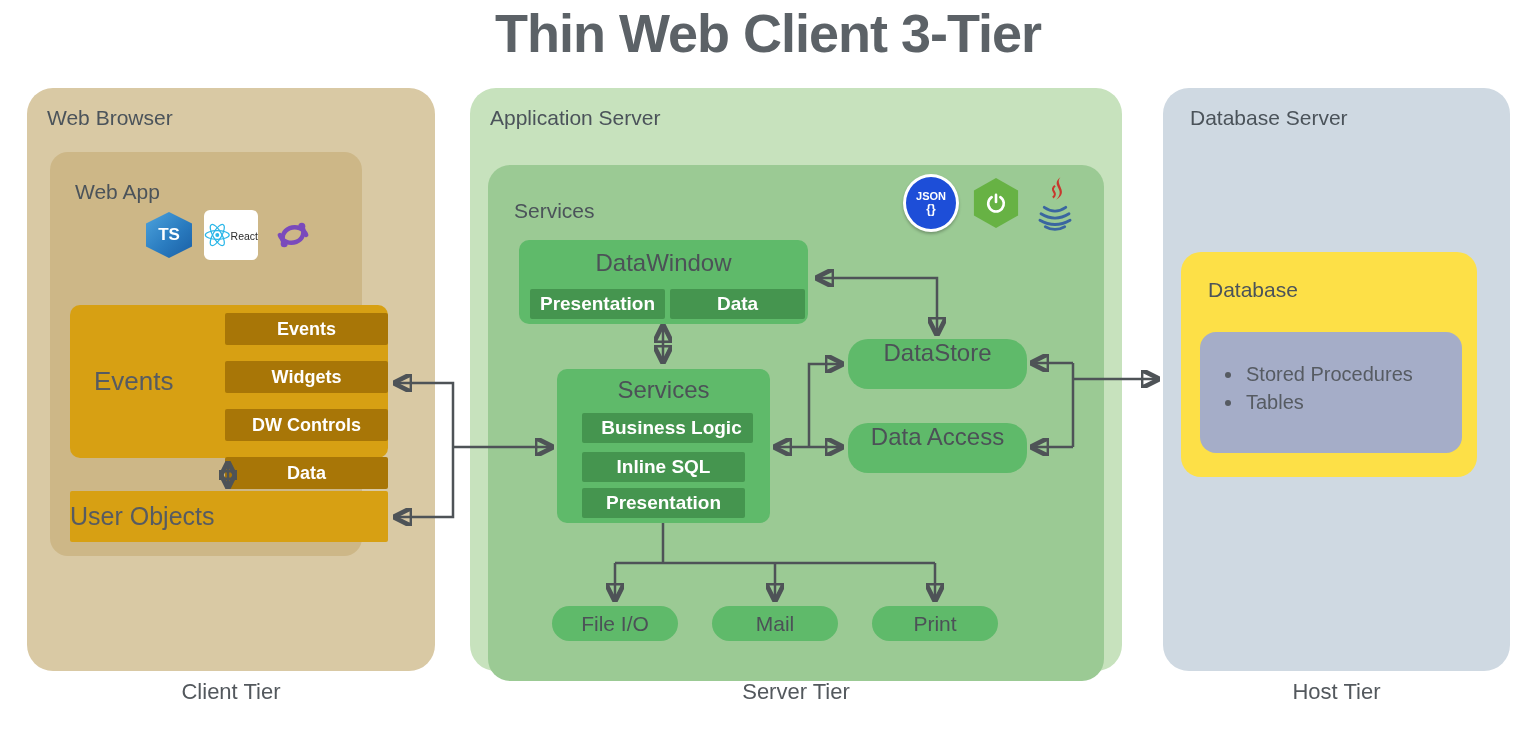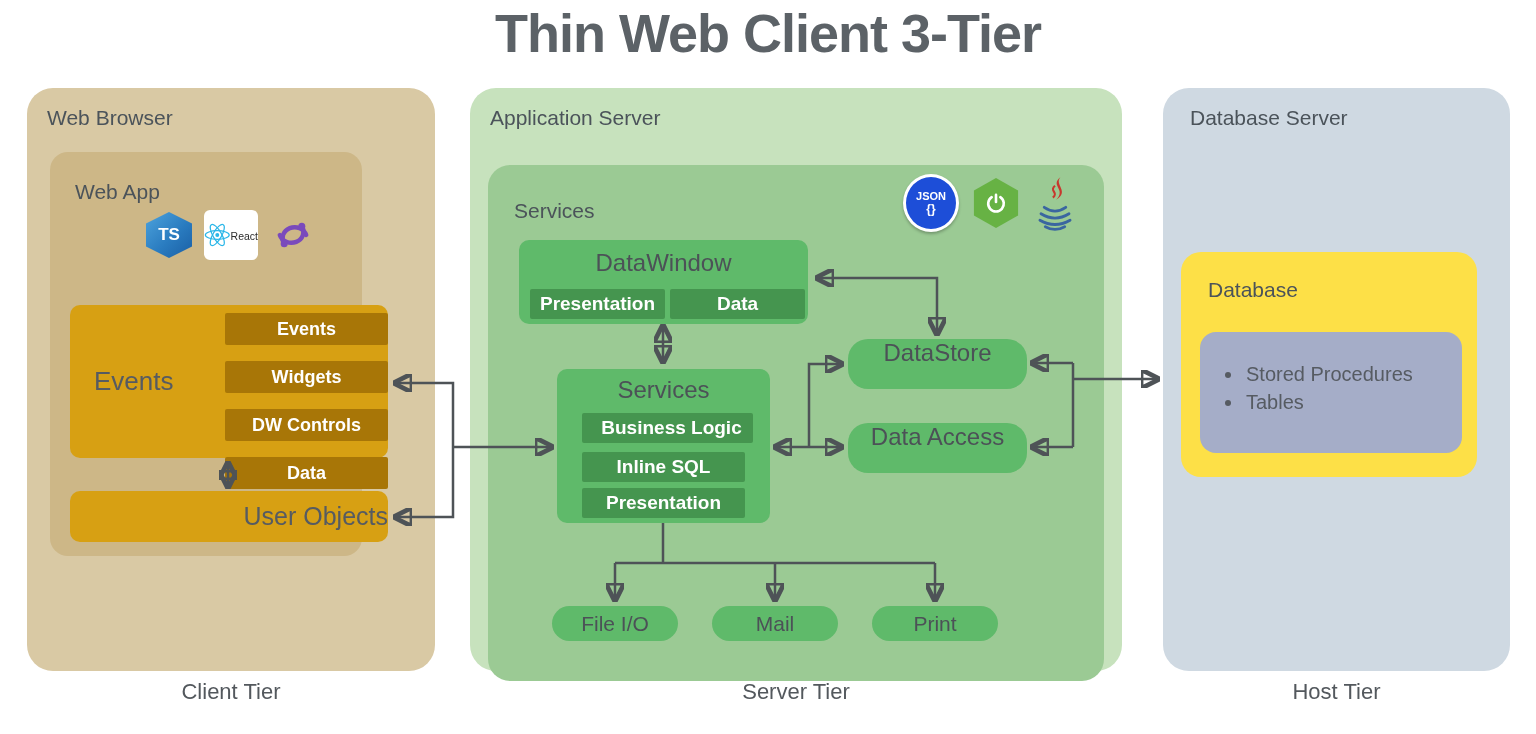--- a/index.html
+++ b/index.html
@@ -41,22 +41,22 @@
   #window-box { position:absolute; left:20px; top:153px; width:318px; height:153px;
                 background:#d7a013; border-radius:10px; }
   #window-label { position:absolute; left:24px; top:0; height:100%; display:flex; align-items:center;
                   font-size:26px; color:#565b62; }
   #window-rows { position:absolute; left:155px; top:8px; width:163px;
                  display:flex; flex-direction:column; gap:16px; }
   .wrow { height:32px; background:#a87607; border-radius:2px; color:#fff;
           font-size:18px; font-weight:bold; display:flex; align-items:center; justify-content:center; }
 
   #user-objects { position:absolute; left:20px; top:339px; width:318px; height:51px;
-                  background:#d7a013; border-radius:10px; display:flex; align-items:center;
-                  justify-content:flex-end; font-size:25px; color:#565b62; }
+                  background:#d7a013; border-radius:2px; display:flex; align-items:center;
+                  justify-content:flex-start; font-size:25px; color:#565b62; }
 
   
   #services-container { position:absolute; left:18px; top:77px; width:616px; height:516px;
                         background:#9bca94; border-radius:22px; }
   #services-label { left:26px; top:34px; }
 
   #server-icons { position:absolute; left:415px; top:9px; display:flex; gap:13px; align-items:center; height:58px; }
   #json-icon { width:50px; height:52px; border-radius:50%; background:#1d4ed8;
                border:3px solid #ffffff; box-shadow:0 2px 3px rgba(0,0,0,.25);
                display:flex; flex-direction:column; align-items:center; justify-content:center;

